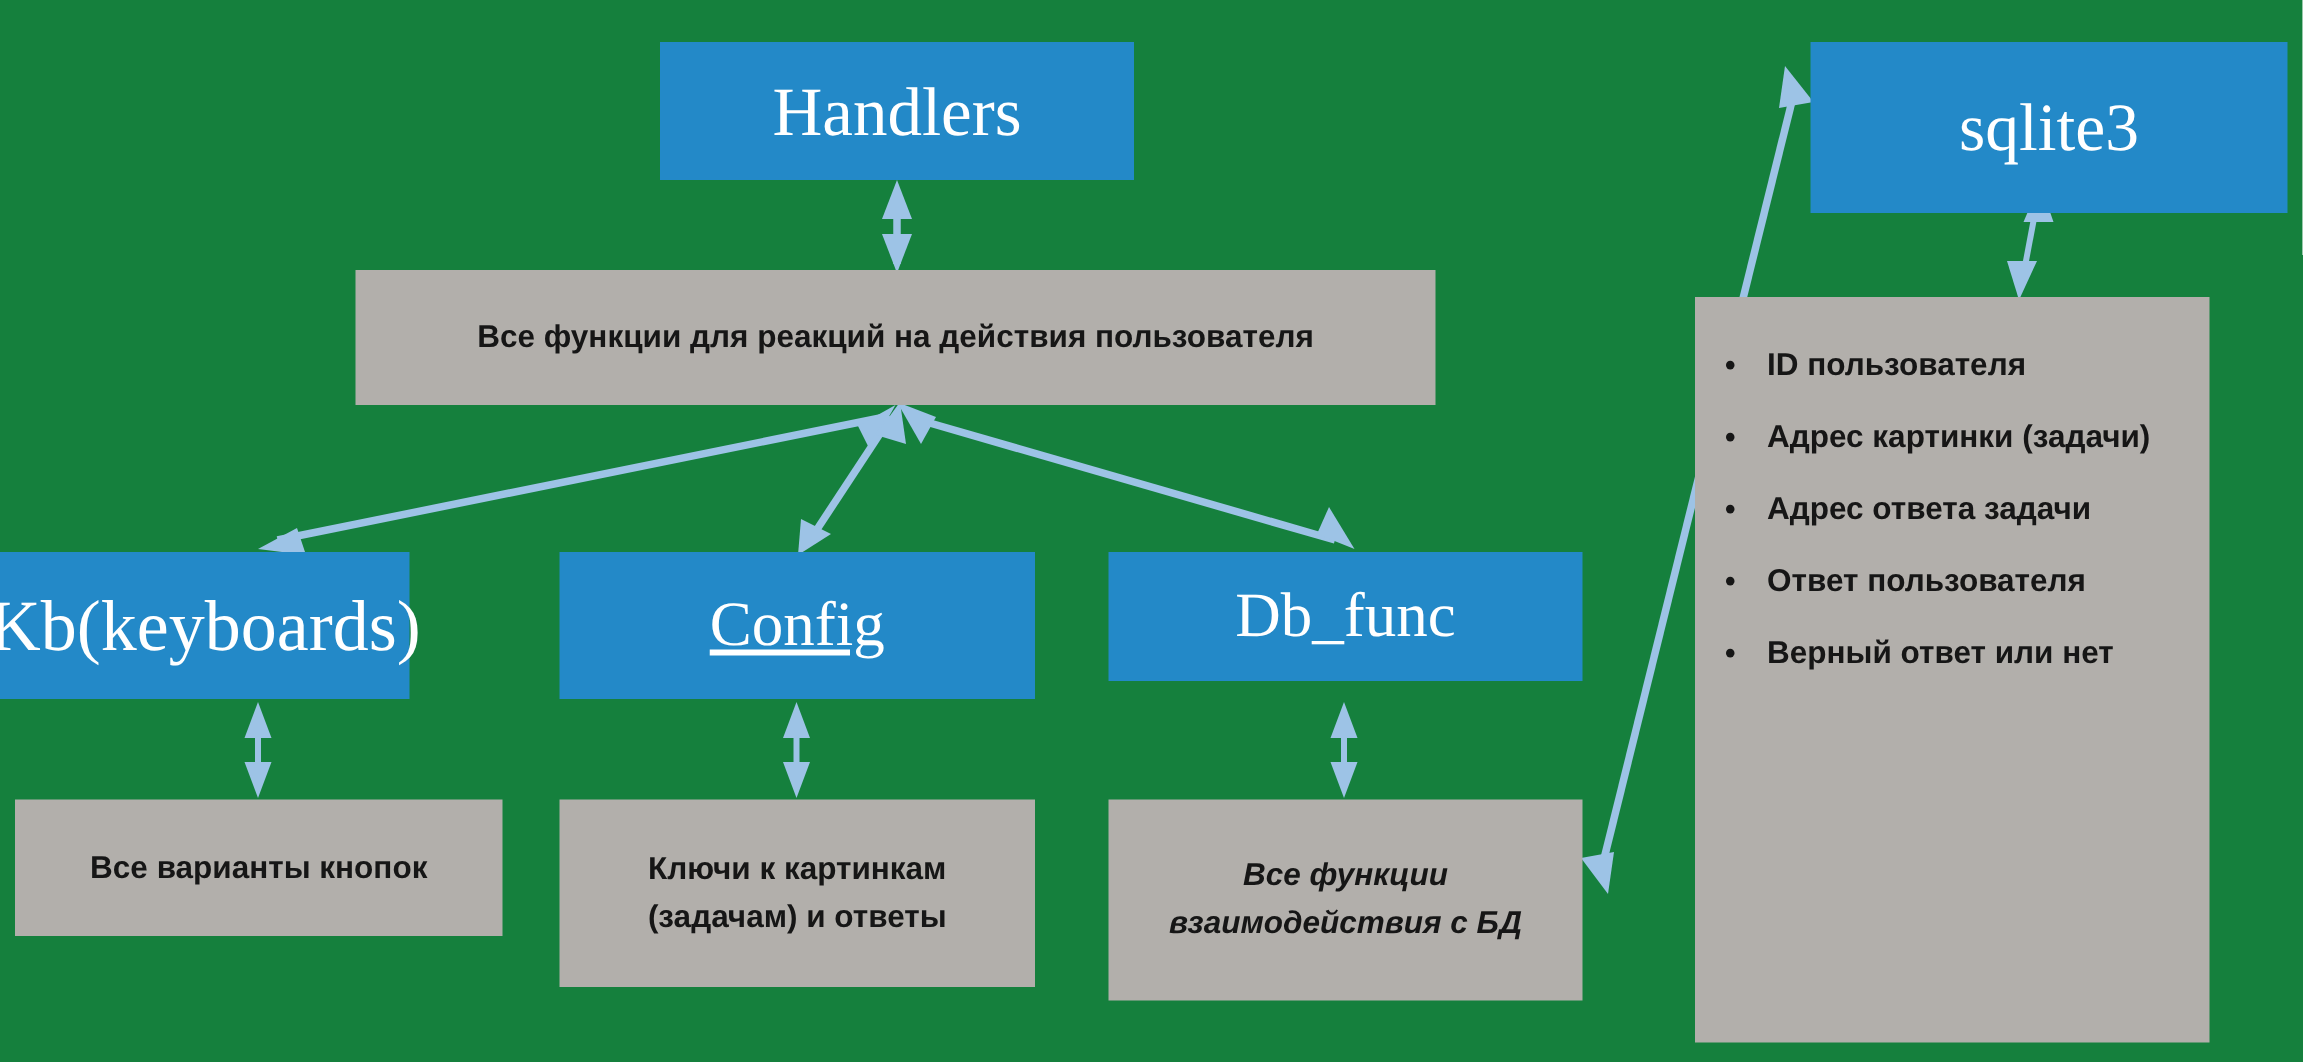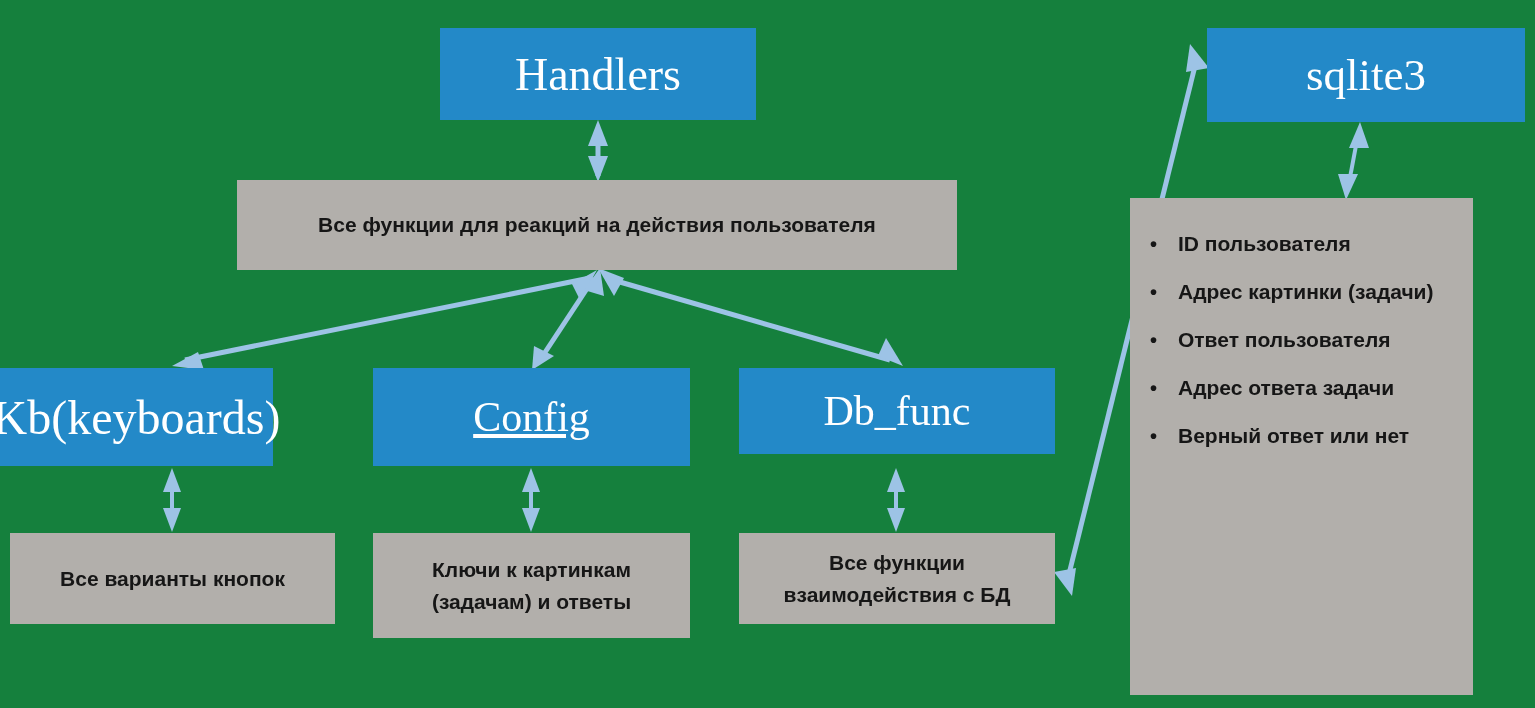--- a/index.html
+++ b/index.html
@@ -160,35 +160,35 @@
   </div>
 
   <div class="box box-blue" style="left:739px; top:368px; width:316px; height:86px; font-size:42px;">
     <span>Db_func</span>
   </div>
 
   <div class="box box-gray" style="left:10px; top:533px; width:325px; height:91px; font-size:21px; padding:0 16px;">
     <span>Все варианты кнопок</span>
   </div>
 
-  <div class="box box-gray" style="left:373px; top:533px; width:317px; height:105px; font-size:21px; padding:0 31px; line-height:32px;">
+  <div class="box box-gray" style="left:373px; top:533px; width:317px; height:125px; font-size:21px; padding:0 31px; line-height:32px;">
     <span>Ключи к картинкам (задачам) и ответы</span>
   </div>
 
-  <div class="box box-gray" style="left:739px; top:533px; width:316px; height:91px; font-size:21px; padding:0 16px; line-height:32px;">
+  <div class="box box-gray" style="left:739px; top:533px; width:316px; height:134px; font-size:21px; padding:0 16px; line-height:32px;font-style:italic;">
     <span>Все функции взаимодействия с БД</span>
   </div>
 
-  <div class="box box-blue" style="left:1207px; top:28px; width:318px; height:94px; font-size:45px;">
+  <div class="box box-blue" style="left:1207px; top:28px; width:318px; height:114px; font-size:45px;">
     <span>sqlite3</span>
   </div>
 
   <div class="box box-gray list-box" style="left:1130px; top:198px; width:343px; height:497px; padding:22px 6px 0 6px;">
     <ul class="bullet-list">
       <li>ID пользователя</li>
       <li>Адрес картинки (задачи)</li>
+      <li>Адрес ответа задачи</li>
       <li>Ответ пользователя</li>
-      <li>Адрес ответа задачи</li>
       <li>Верный ответ или нет</li>
     </ul>
   </div>
 
 </div>
 
 </body></html>

